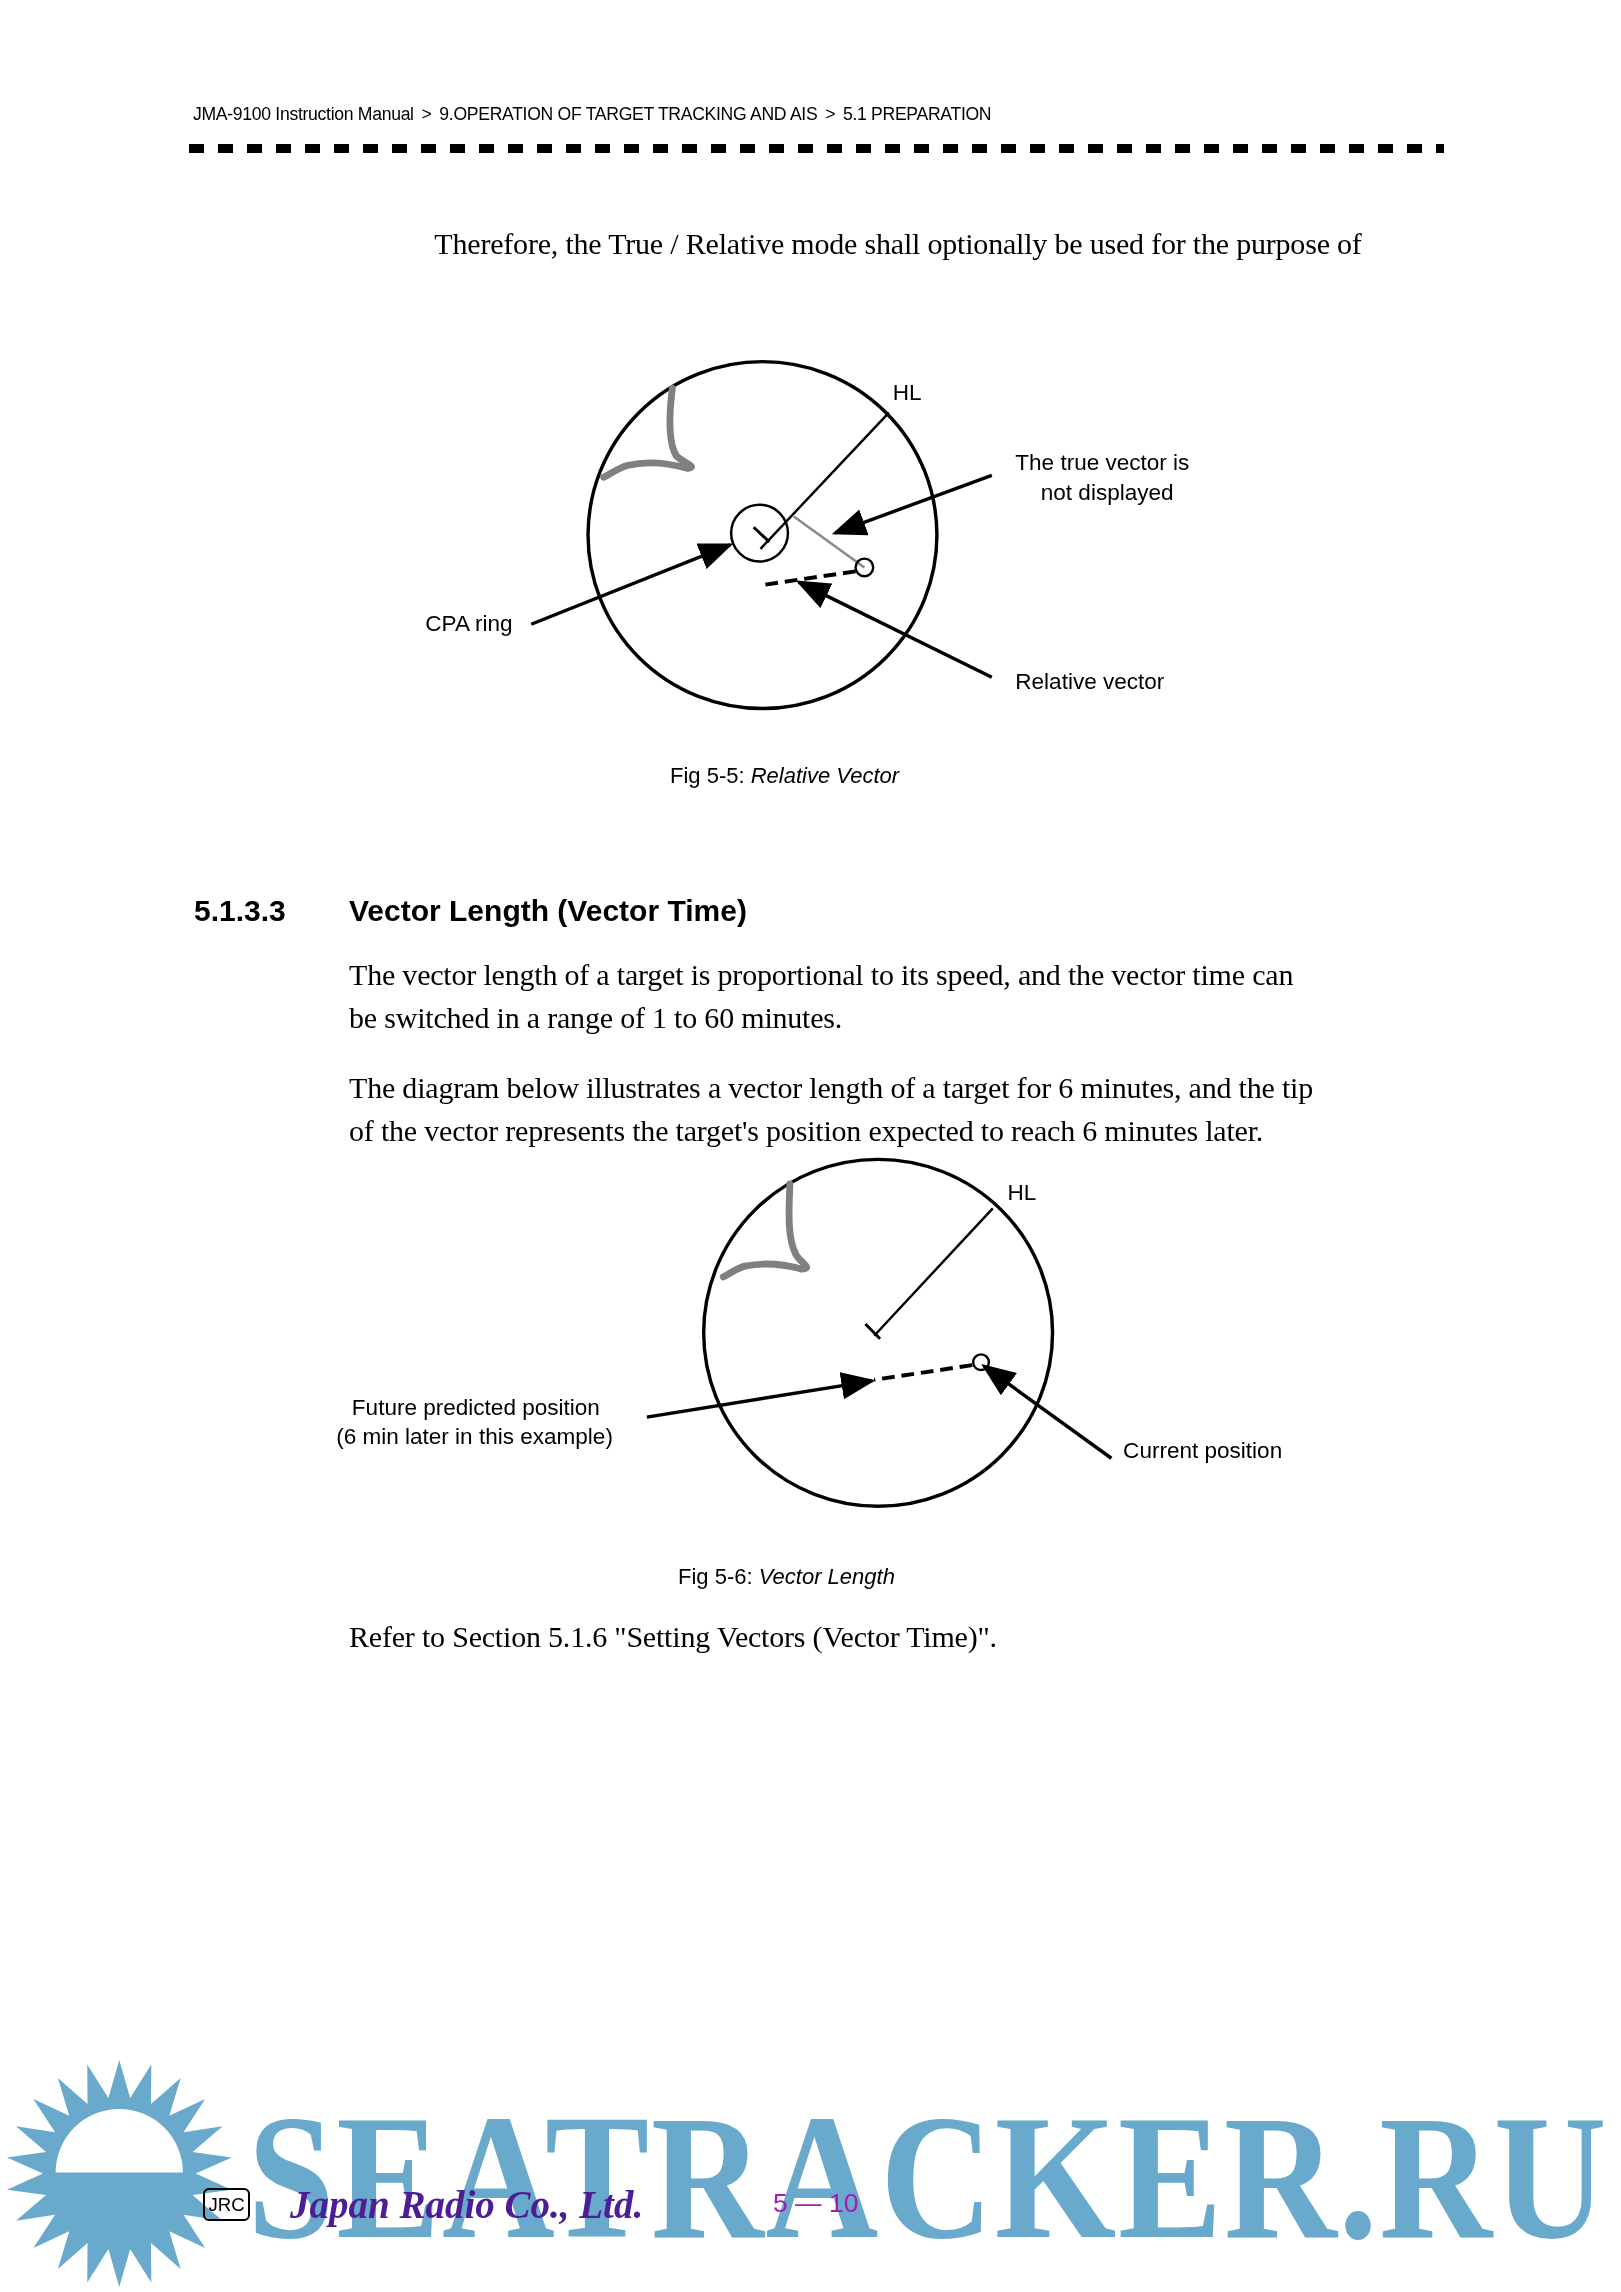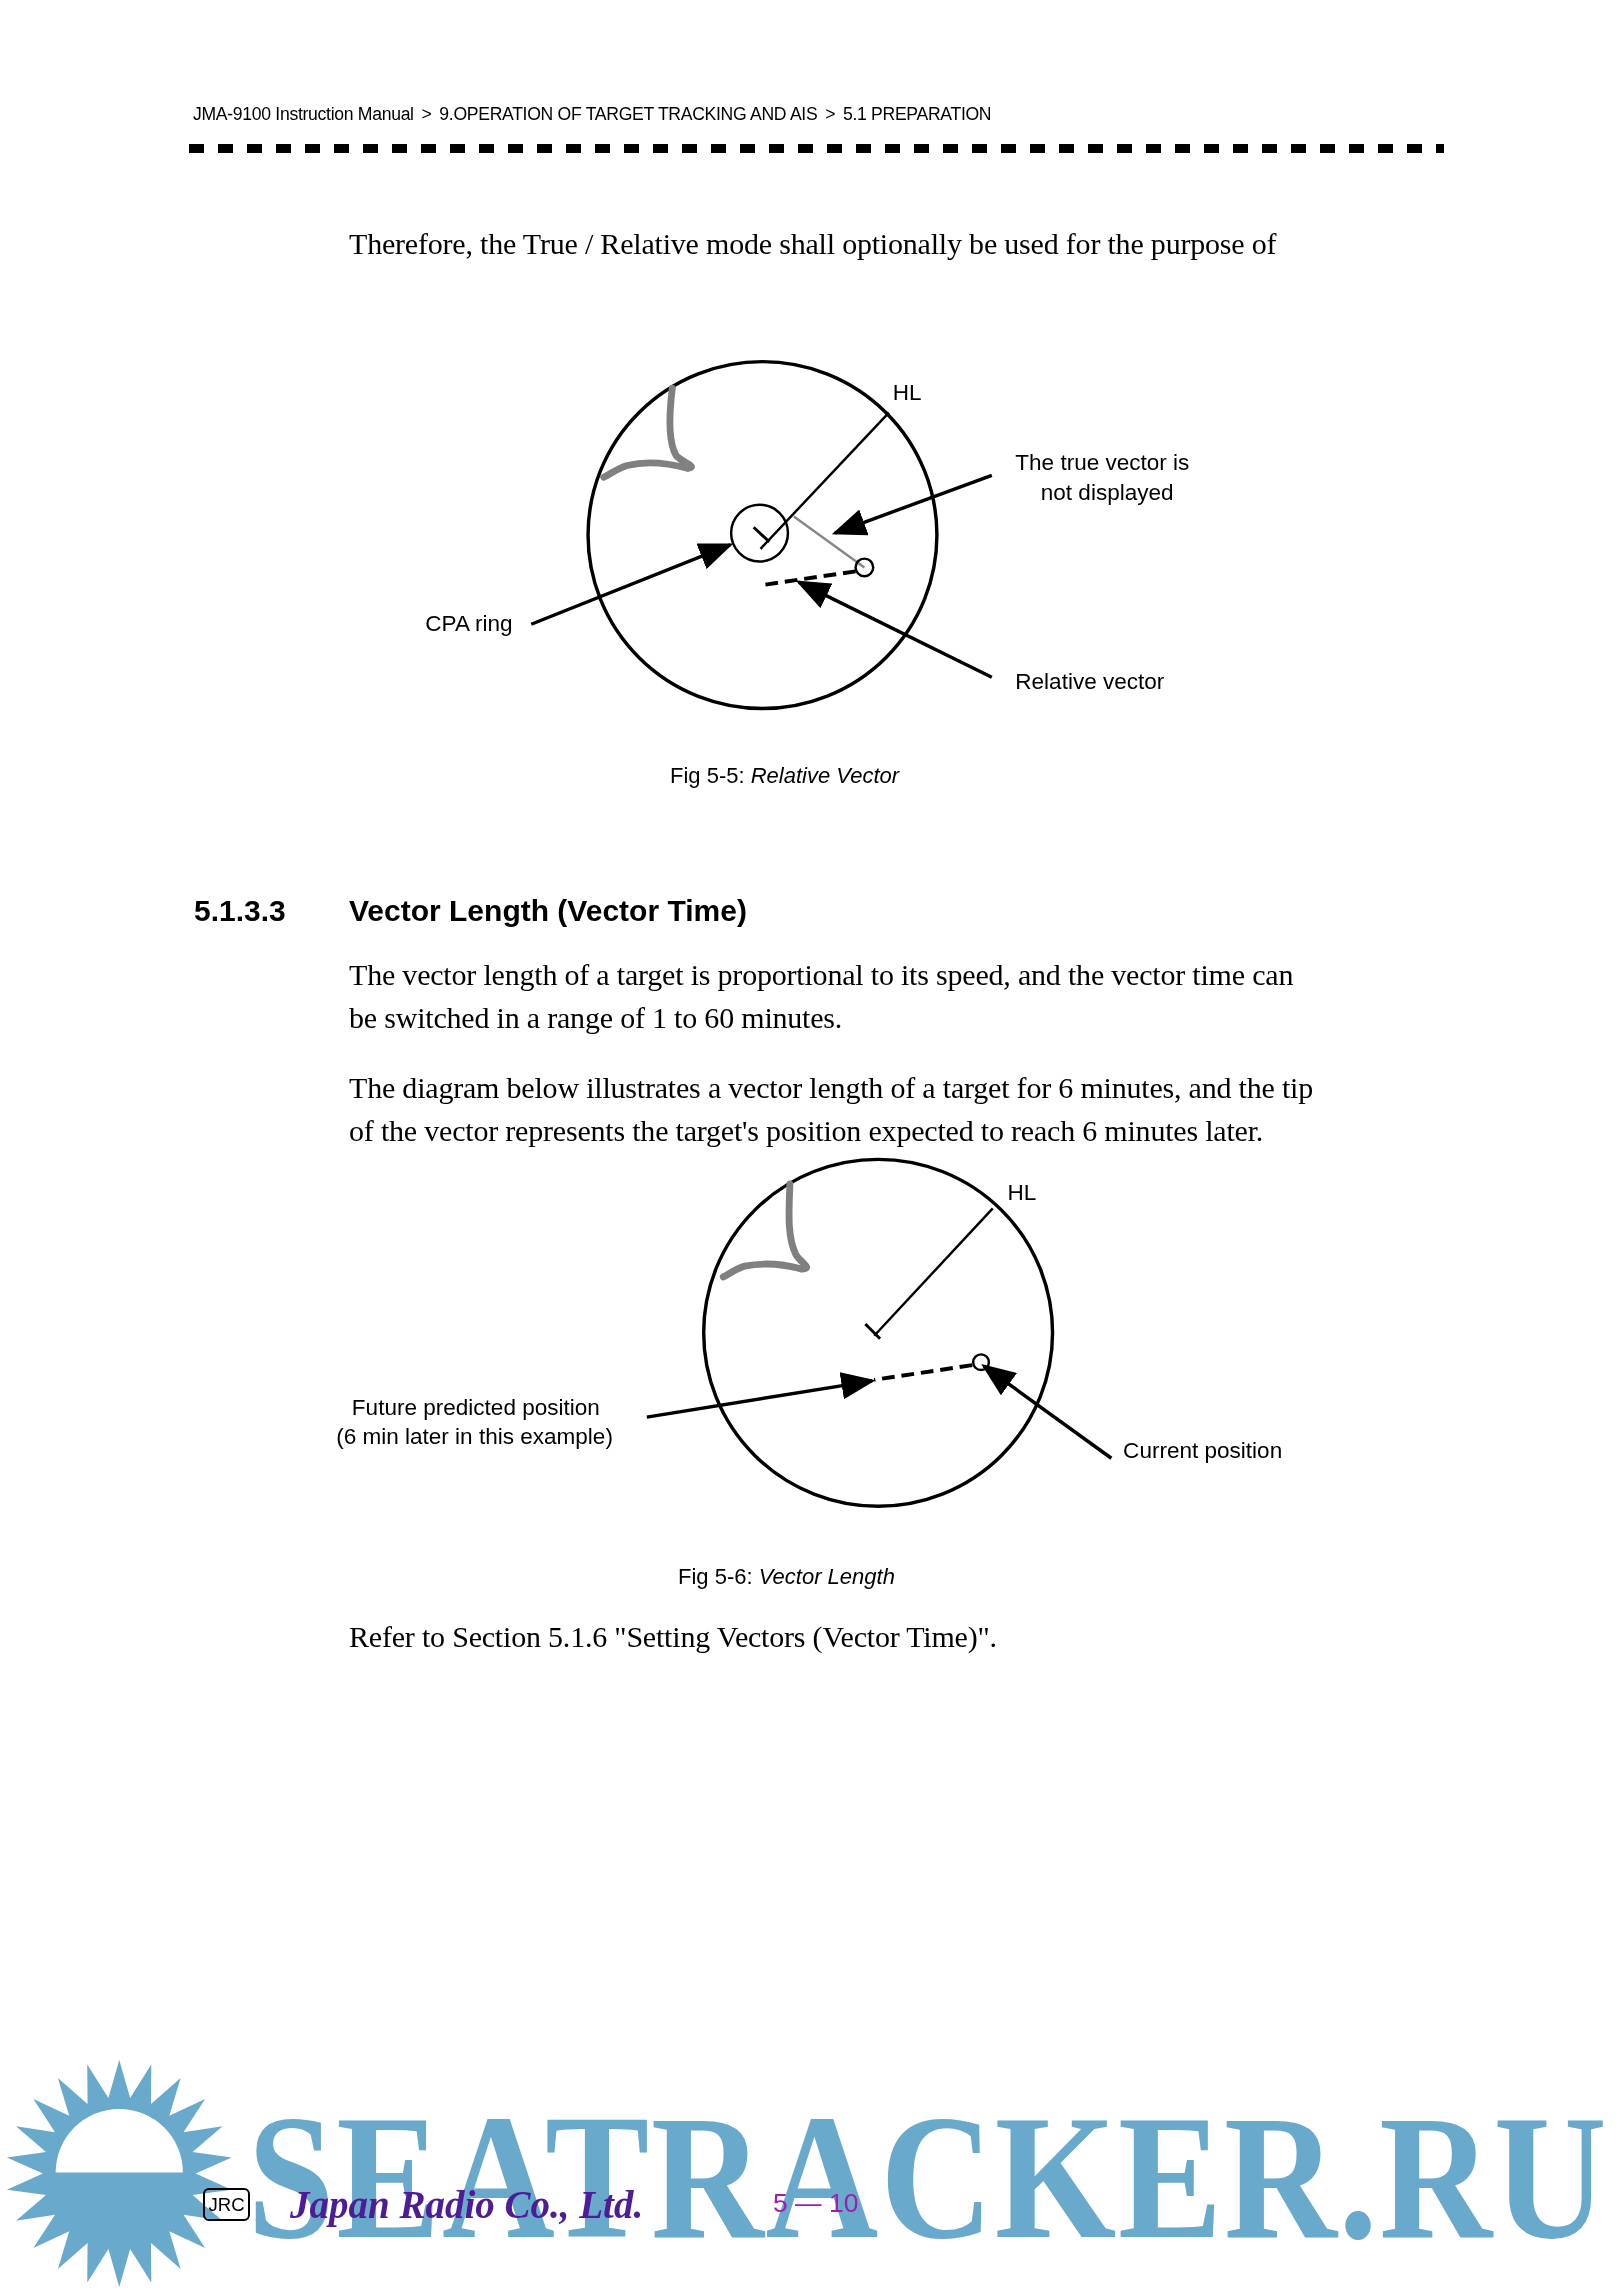--- a/index.html
+++ b/index.html
@@ -22,21 +22,21 @@
   .footer-page { position: absolute; left: 773px; top: 2188px; font-family: Liberation Sans, sans-serif; font-size: 26.5px; white-space: nowrap; color: #a21caf; }
 </style>
 </head>
 <body>
 
 <div class="breadcrumb">
   <span>JMA-9100 Instruction Manual</span><span class="sep">&gt;</span><span>9.OPERATION OF TARGET TRACKING AND AIS</span><span class="sep">&gt;</span><span>5.1  PREPARATION</span>
 </div>
 <div class="dash-rule"></div>
 
-<div class="para" style="top:222px;">
+<div class="para" style="top:222px;text-align:center;">
   <div>Therefore, the True / Relative mode shall optionally be used for the purpose of</div>
 </div>
 
 <svg class="fig" width="1621" height="2058" viewBox="0 0 1654 2100">
   <defs>
     <marker id="arrowhead" markerWidth="10" markerHeight="8" refX="9" refY="4" orient="auto" markerUnits="strokeWidth">
       <path d="M0,0 L10,4 L0,8 Z" fill="#000"></path>
     </marker>
   </defs>
 

